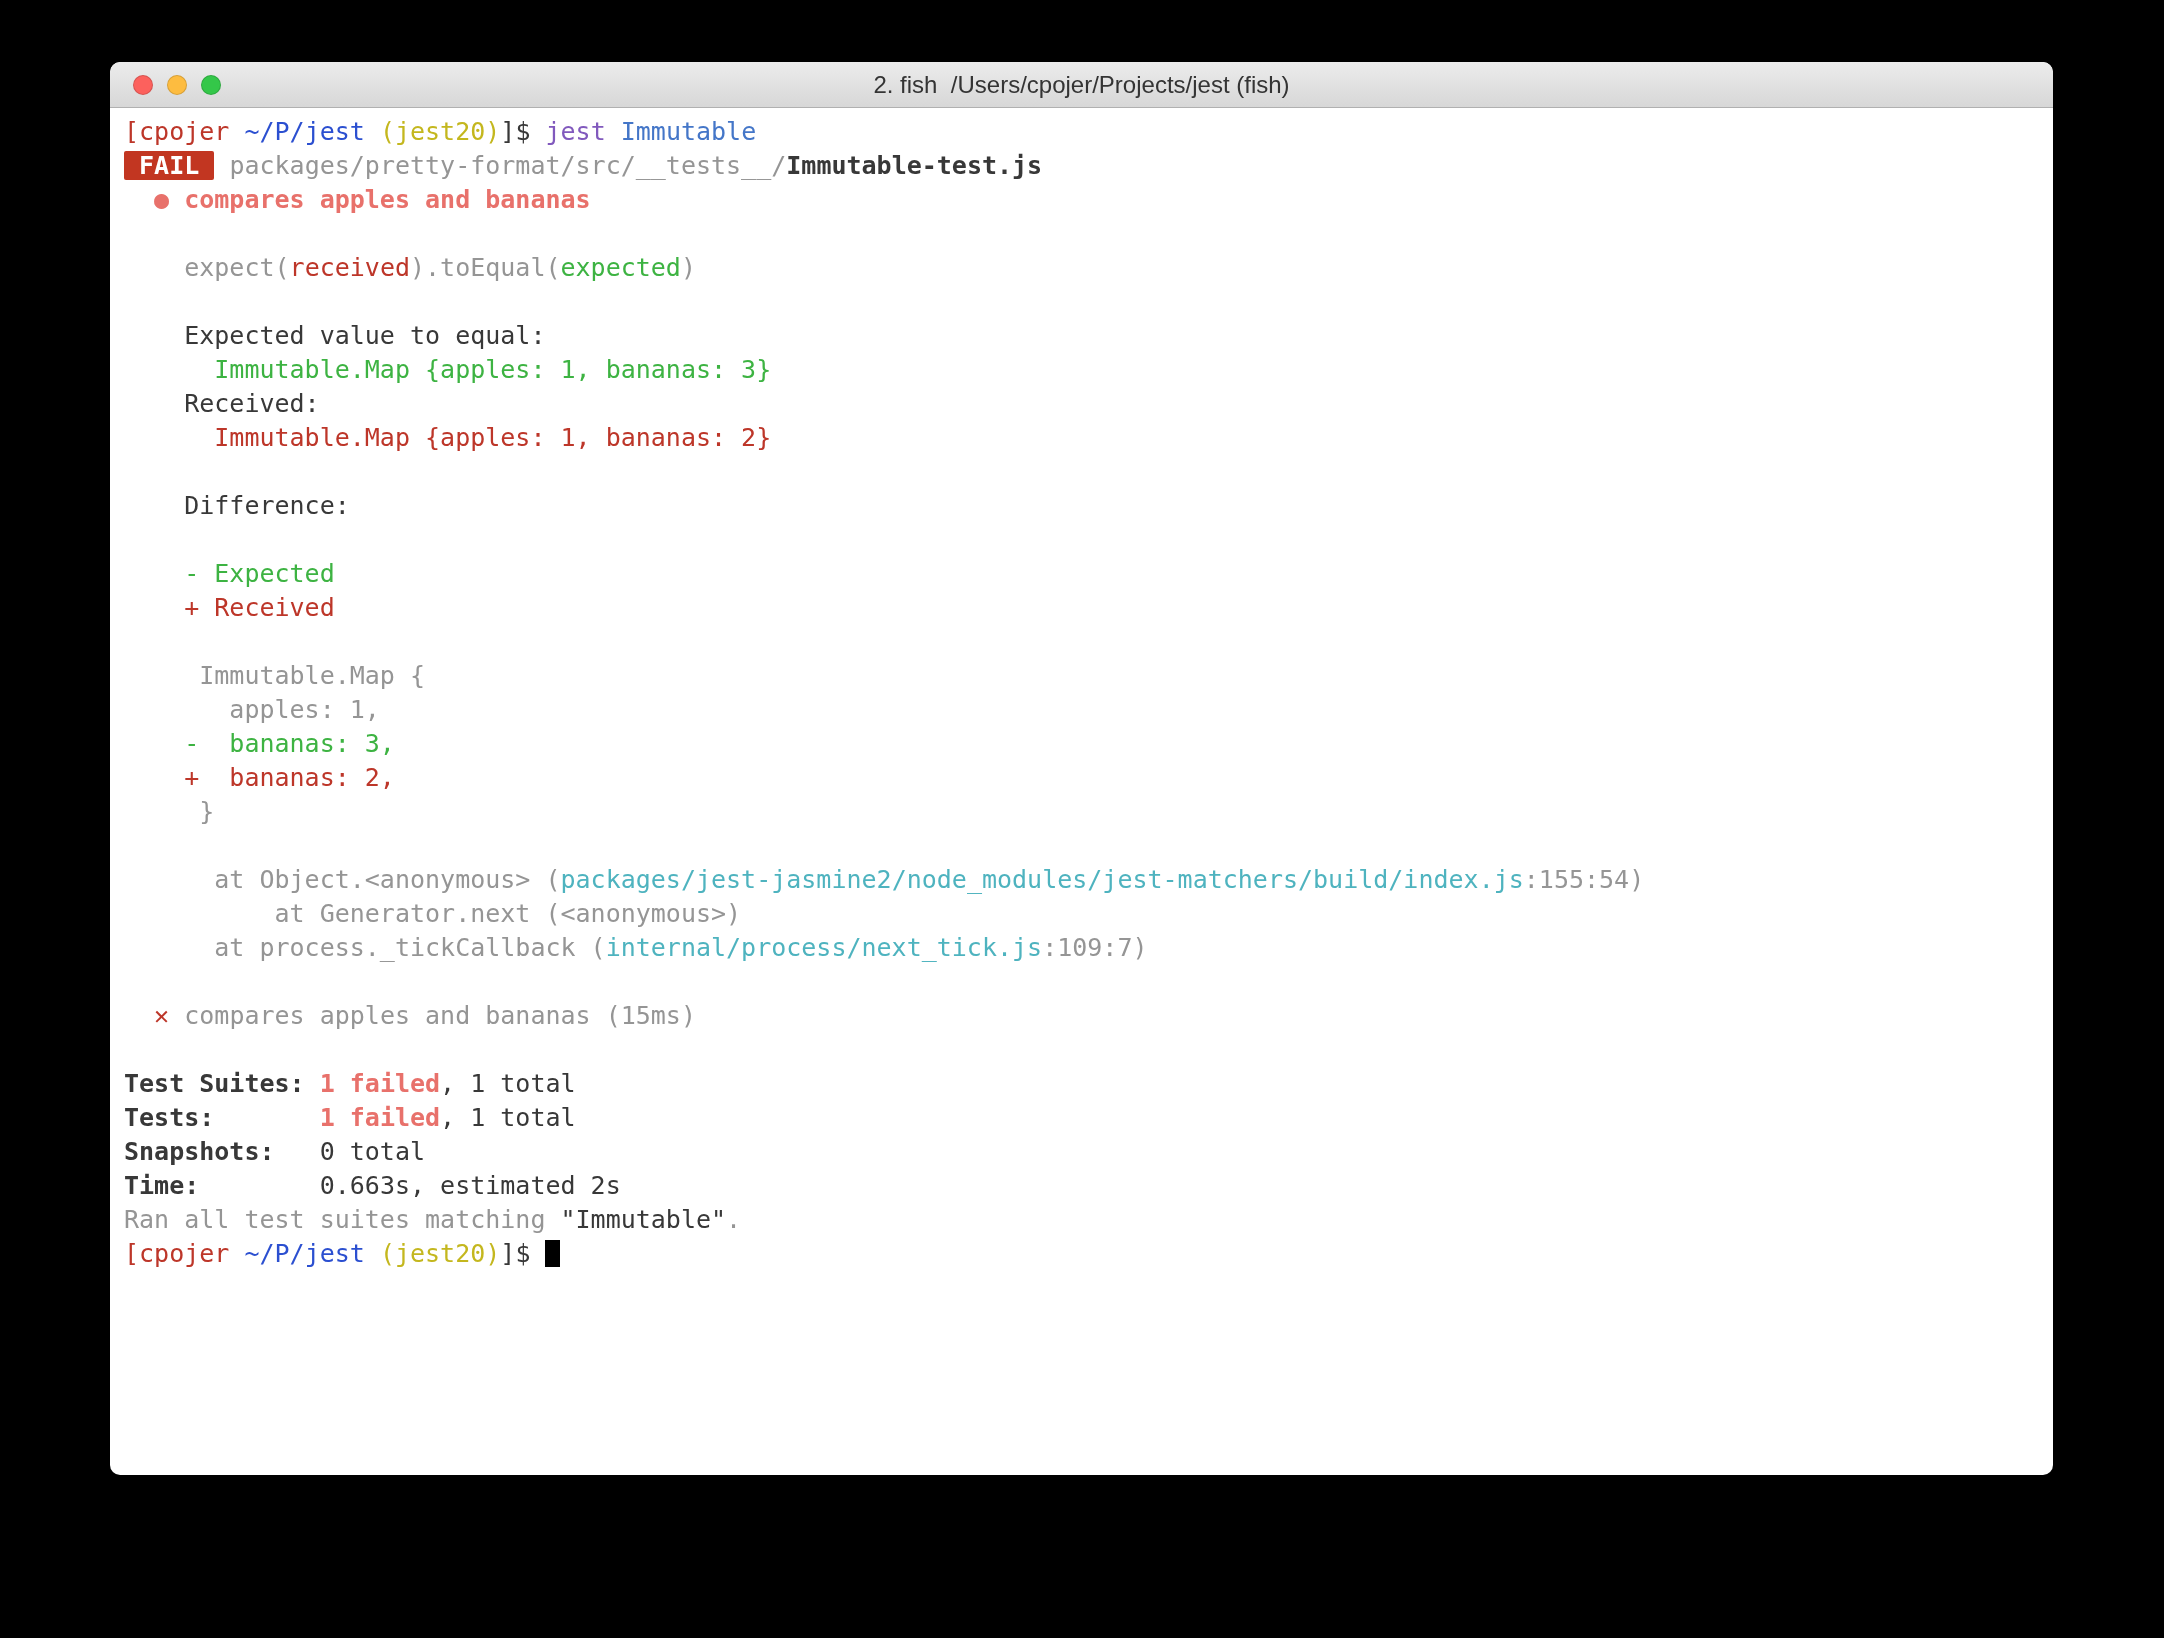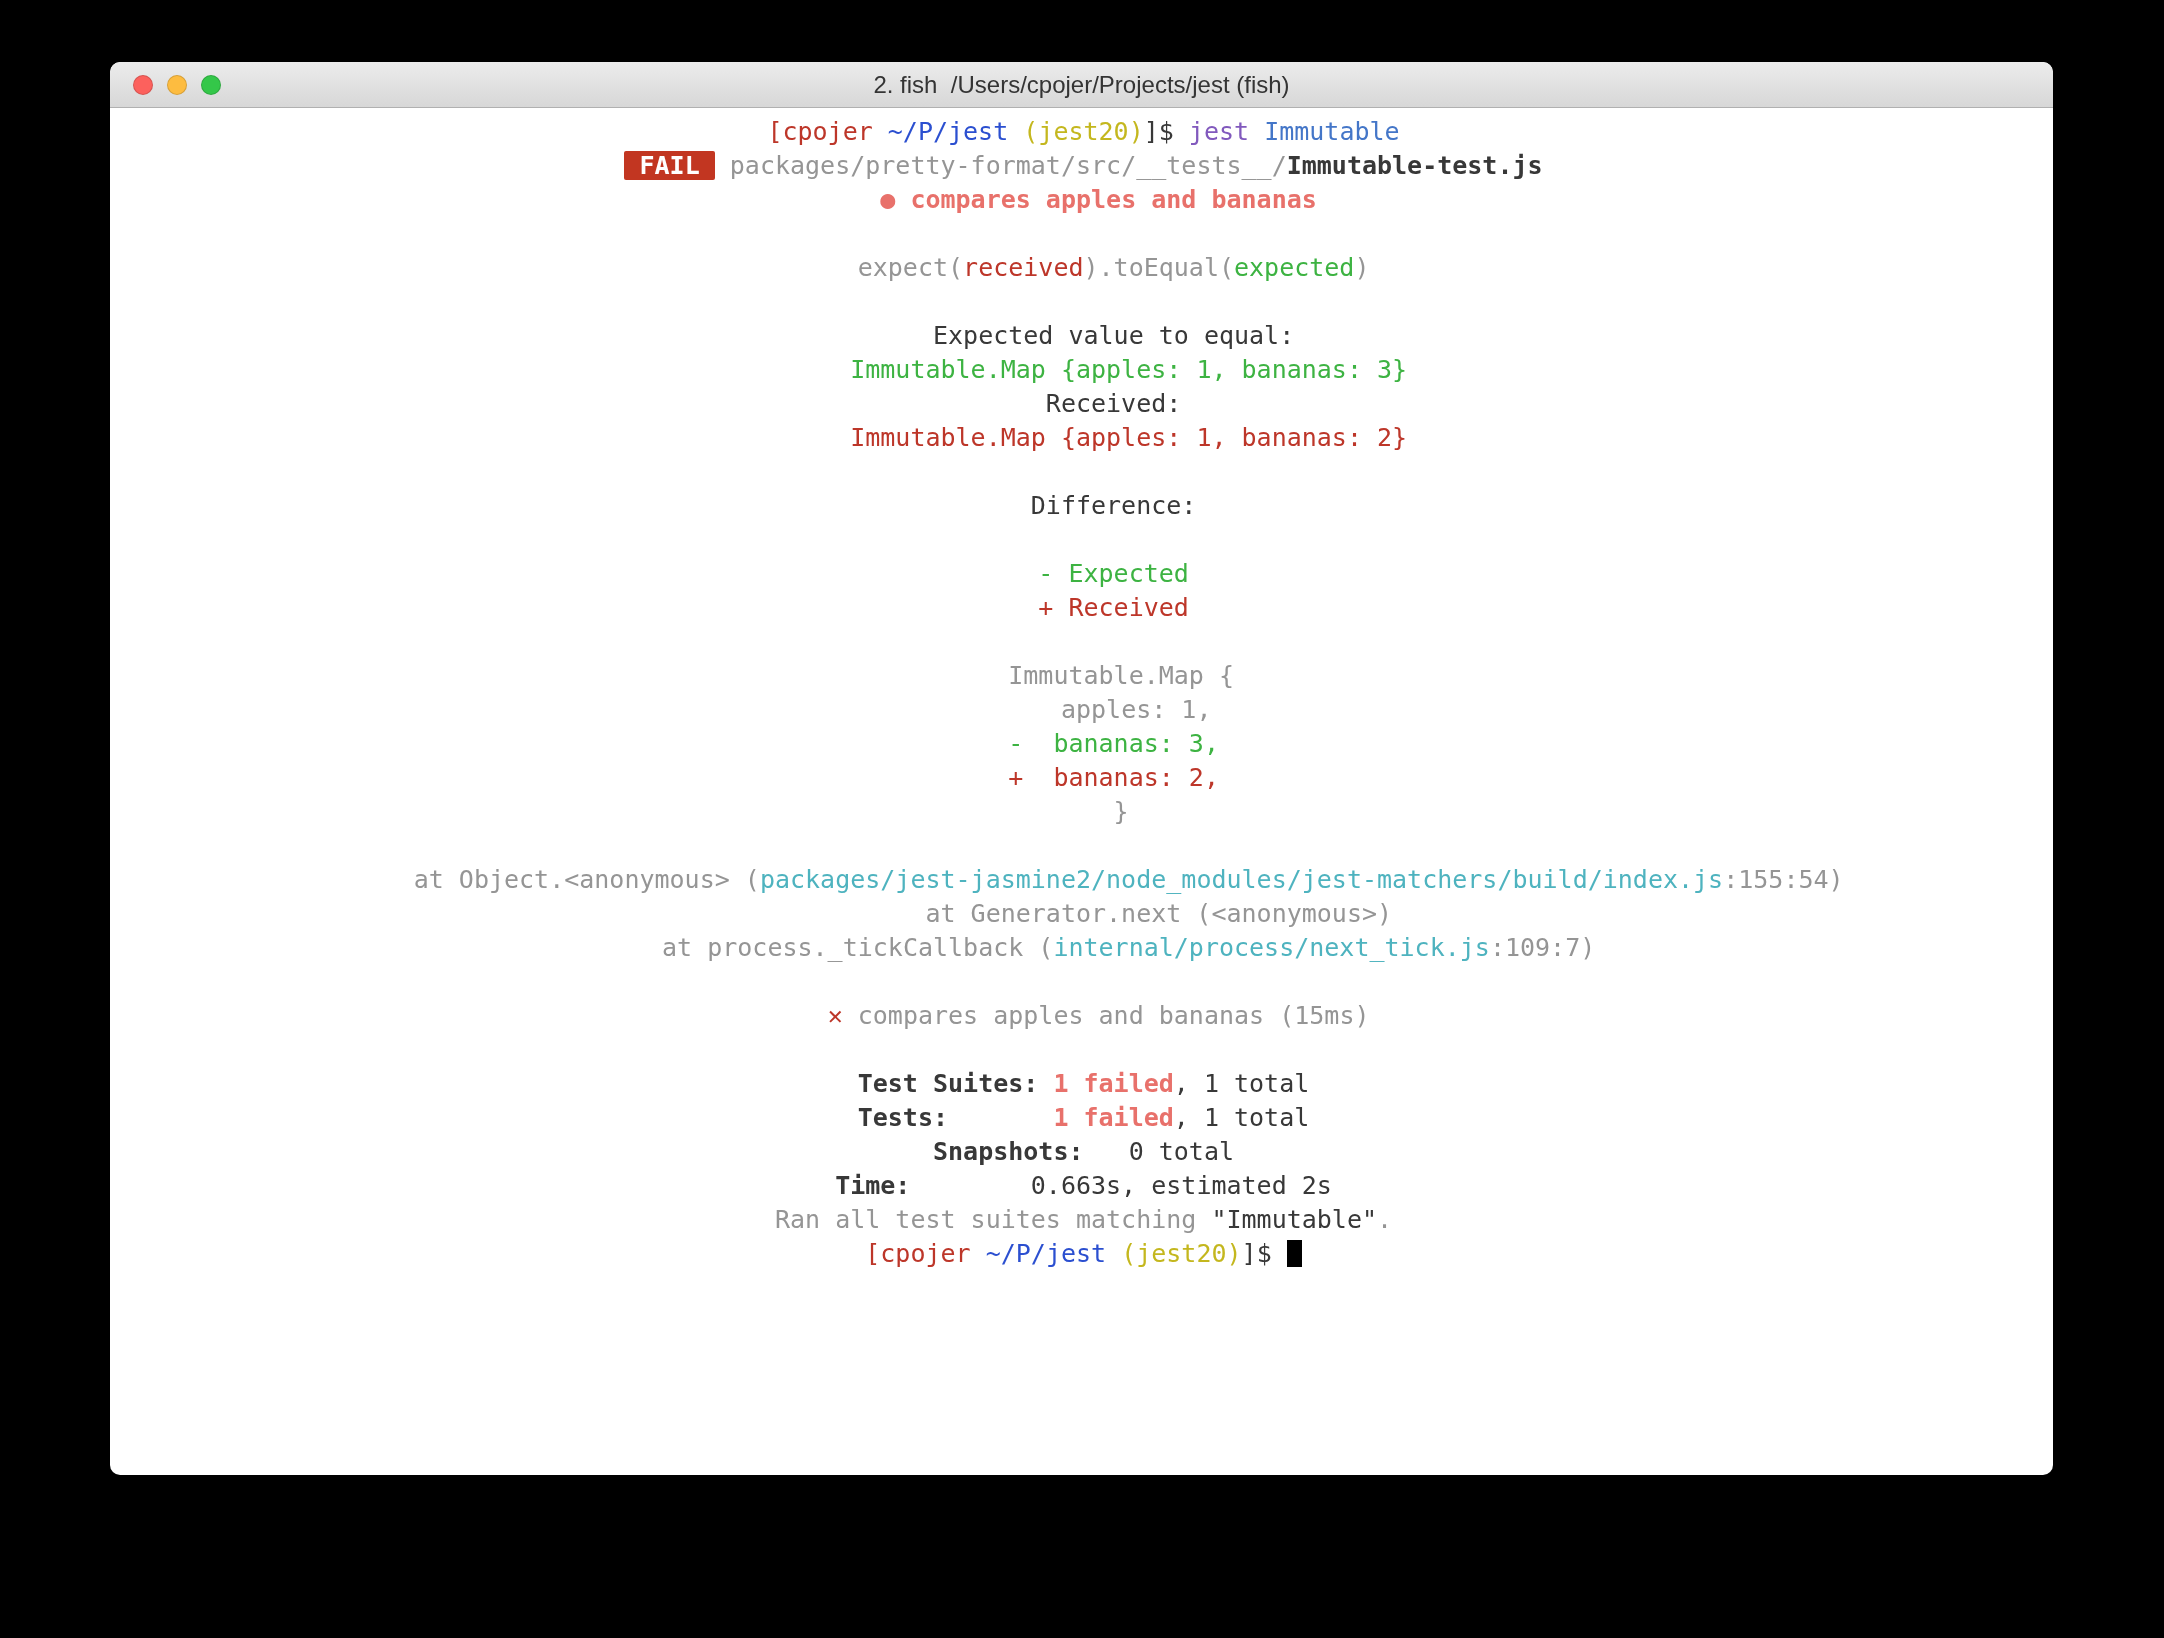--- a/index.html
+++ b/index.html
@@ -1,21 +1,20 @@
 <!DOCTYPE html>
 <html><head>
 <meta charset="utf-8">
 <style>
   html,body{margin:0;padding:0;width:2164px;height:1638px;background:#000;overflow:hidden;}
   .window{
     position:absolute;left:110px;top:62px;width:1943px;height:1413px;
     background:#ffffff;border-radius:10px;
     box-shadow:0 18px 60px rgba(0,0,0,.55);
     overflow:hidden;
-    text-align:center;
   }
   .titlebar{
     position:relative;height:45px;
     background:linear-gradient(#ececec,#d7d7d7);
     border-bottom:1px solid #b0b0b0;
     border-radius:10px 10px 0 0;
   }
   .lights{position:absolute;left:23px;top:0;height:45px;display:flex;align-items:center;gap:14px;}
   .light{width:20px;height:20px;border-radius:50%;border:1px solid rgba(0,0,0,.15);padding:0;}
   .light.red{background:#fc615d;}

